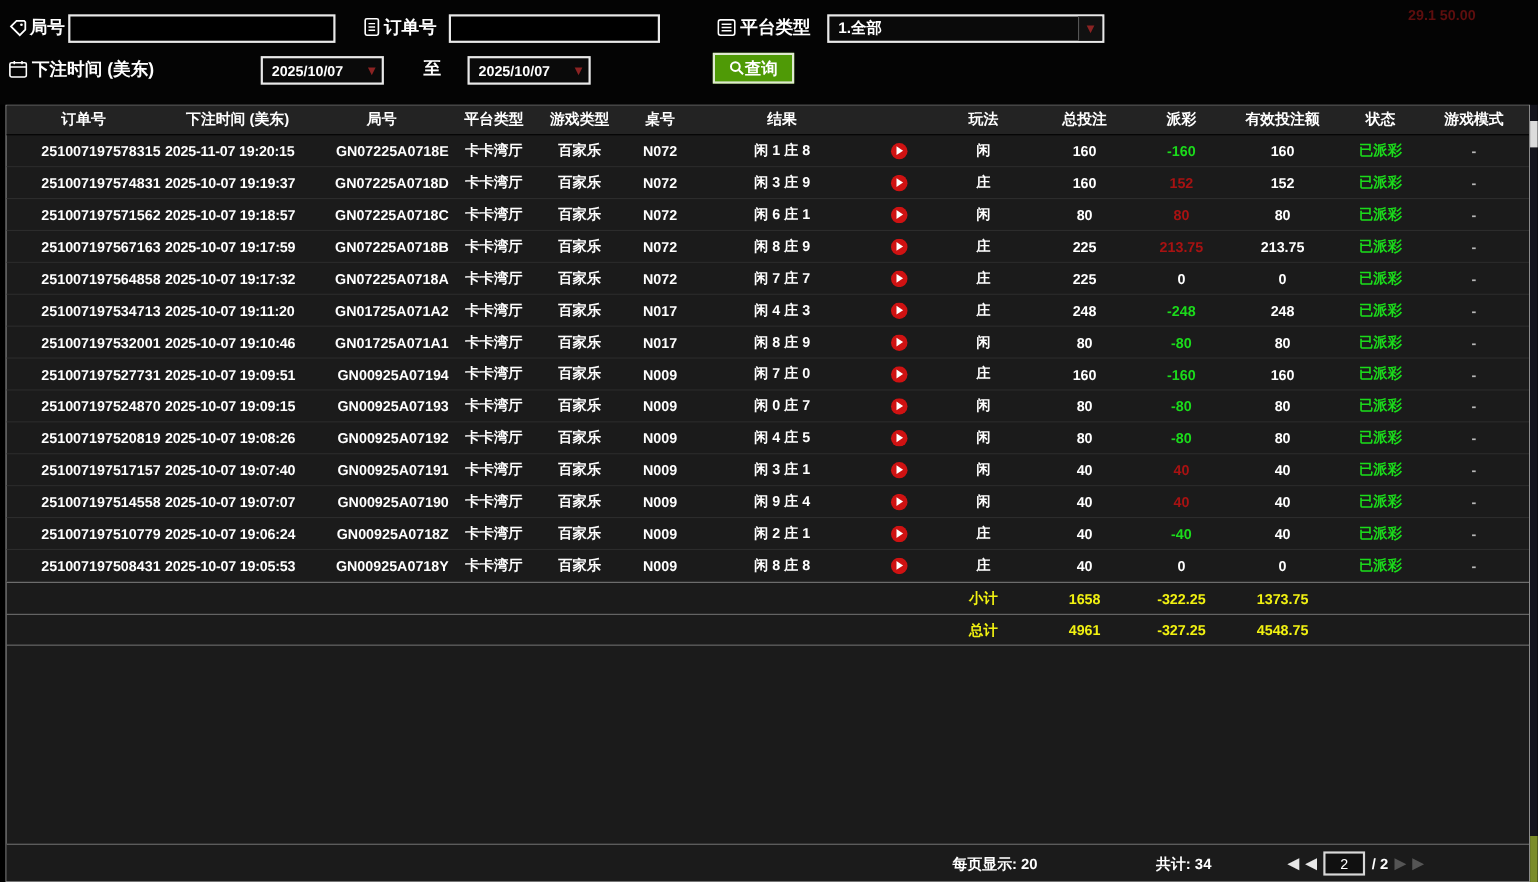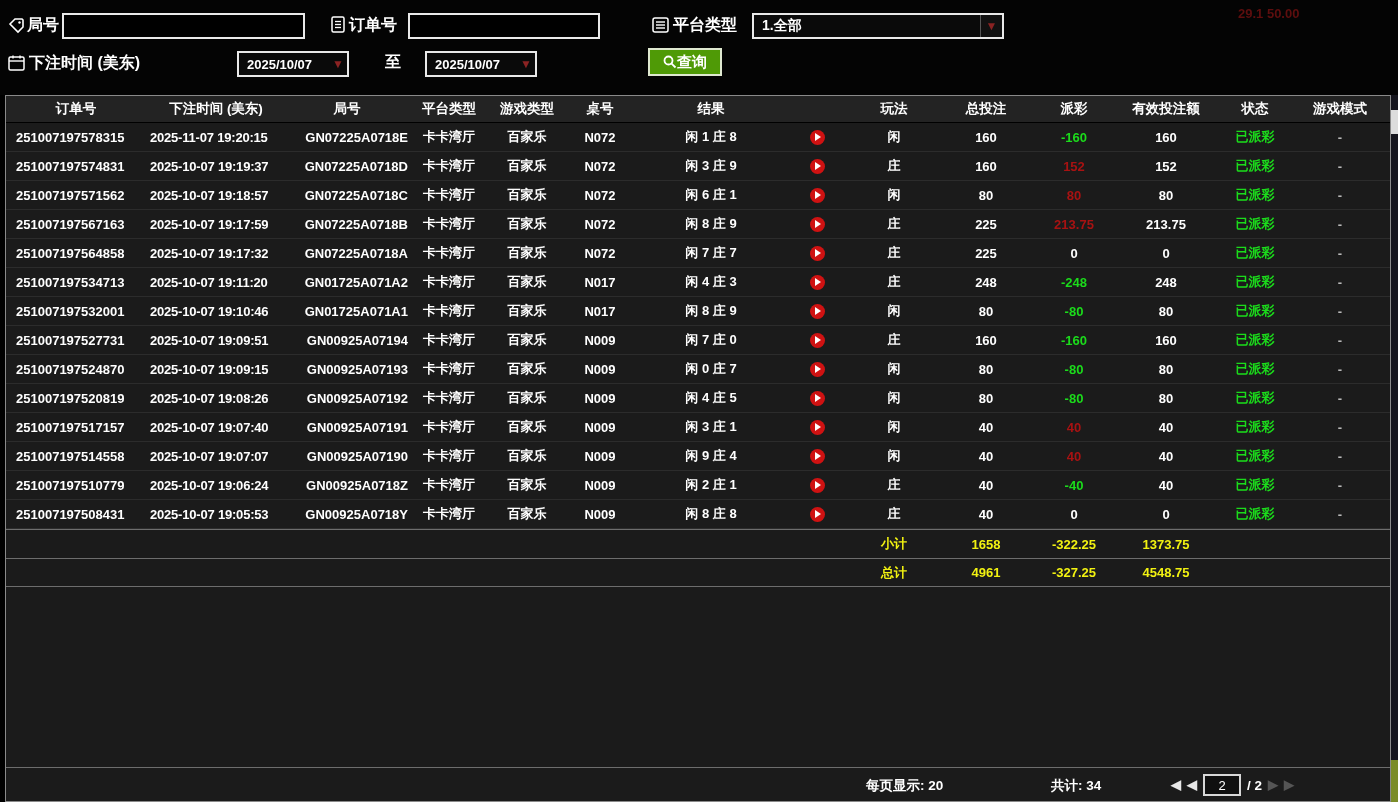--- a/index.html
+++ b/index.html
@@ -30,21 +30,21 @@
   .tselect .arrow {
     margin-left:auto; width:22px; height:100%; display:flex; align-items:center;
     justify-content:center; color:#8b2323; font-size:12px; border-left:1px solid #555;
     background:#111;
   }
   .query-btn {
     position:absolute; left:648px; top:48px; width:74px; height:28px;
     background:#4f9a06; border:2px solid #dfe9d0; color:#fff; font-size:15px;
     display:flex; align-items:center; justify-content:center; gap:0; cursor:pointer;
   }
-  .remnant-text { position:absolute; left:1238px; top:6px; color:#6e1010; font-size:13px; opacity:.85; }
+  .remnant-text { position:absolute; left:1280px; top:6px; color:#6e1010; font-size:13px; opacity:.85; }
 
   
   .edge-strip { position:absolute; left:1391px; top:95px; width:7px; height:707px; background:#15151d; z-index:1; }
   .edge-strip .white-frag { position:absolute; top:15px; left:0; width:7px; height:24px; background:#dcdcdc; }
   .edge-strip .green-frag { position:absolute; bottom:0; left:0; width:7px; height:42px; background:#7b8c28; }
 
   
   .table-wrap {
     position:absolute; left:5px; top:95px; width:1386px; height:707px;
     background:#1b1b1b; border:1px solid #8a8a8a;
@@ -53,21 +53,21 @@
   .grid-row {
     display:grid;
     grid-template-columns:140px 140px 122px 82px 74px 72px 150px 62px 92px 92px 84px 100px 78px 92px;
     align-items:center;
     height:29px; flex:0 0 29px;
     font-size:13px;
   }
   .thead { height:27px; flex:0 0 27px; background:#232323; border-bottom:1px solid #000; font-size:13.5px; }
   .thead .cell { text-align:center; }
   .cell { text-align:center; white-space:nowrap; overflow:hidden; }
-  .cell.left1 { text-align:left; padding-left:10px; }
+  .cell.left1 { text-align:right; padding-left:10px; }
   .cell.left2 { text-align:left; padding-left:4px; letter-spacing:-0.2px; }
   .cell.left3 { text-align:right; padding-left:8px; }
   .data-row { border-bottom:1px solid #2c2c2c; }
   .pay-green { color:#1bdb1b; }
   .pay-red   { color:#a81212; }
   .pay-white { color:#ffffff; }
   .status-cell { color:#1bdb1b; }
   .mode-cell { color:#b9b9b9; }
   .play-wrap { display:flex; justify-content:center; }
   .play-btn {

